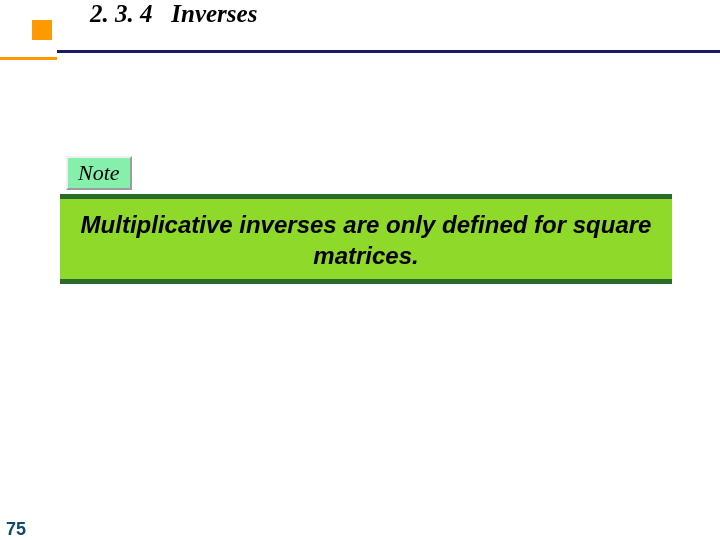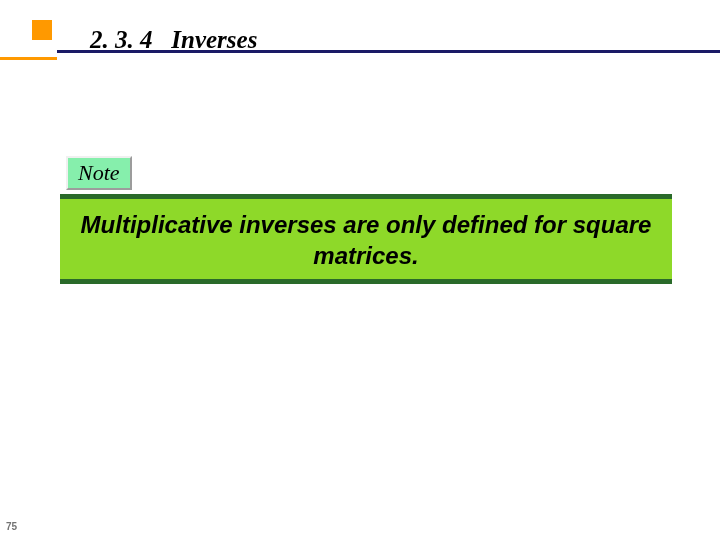--- a/index.html
+++ b/index.html
@@ -15,21 +15,21 @@
     position: absolute;
     left: 32px;
     top: 20px;
     width: 20px;
     height: 20px;
     background: #ff9900;
   }
   .title-text {
     position: absolute;
     left: 90px;
-    top: 26px;
+    top: 0;
     font-family: "Times New Roman", serif;
     font-style: italic;
     font-weight: bold;
     font-size: 25px;
     color: #000;
   }
   .underline-dark {
     position: absolute;
     left: 57px;
     top: 50px;
@@ -72,25 +72,25 @@
     font-weight: bold;
     font-style: italic;
     font-size: 24px;
     color: #000;
     text-align: center;
     line-height: 1.3;
   }
   .page-number {
     position: absolute;
     left: 6px;
-    bottom: 8px;
+    bottom: 0;
     font-family: Arial, sans-serif;
     font-weight: bold;
-    font-size: 10px;
-    color: #737373;
+    font-size: 18px;
+    color: #0c4a6e;
   }
 </style>
 </head>
 <body>
 
 <div class="bullet-square"></div>
 
 <div class="title-text">
   <span>2. 3. 4</span>&nbsp;&nbsp;&nbsp;<span>Inverses</span>
 </div>

